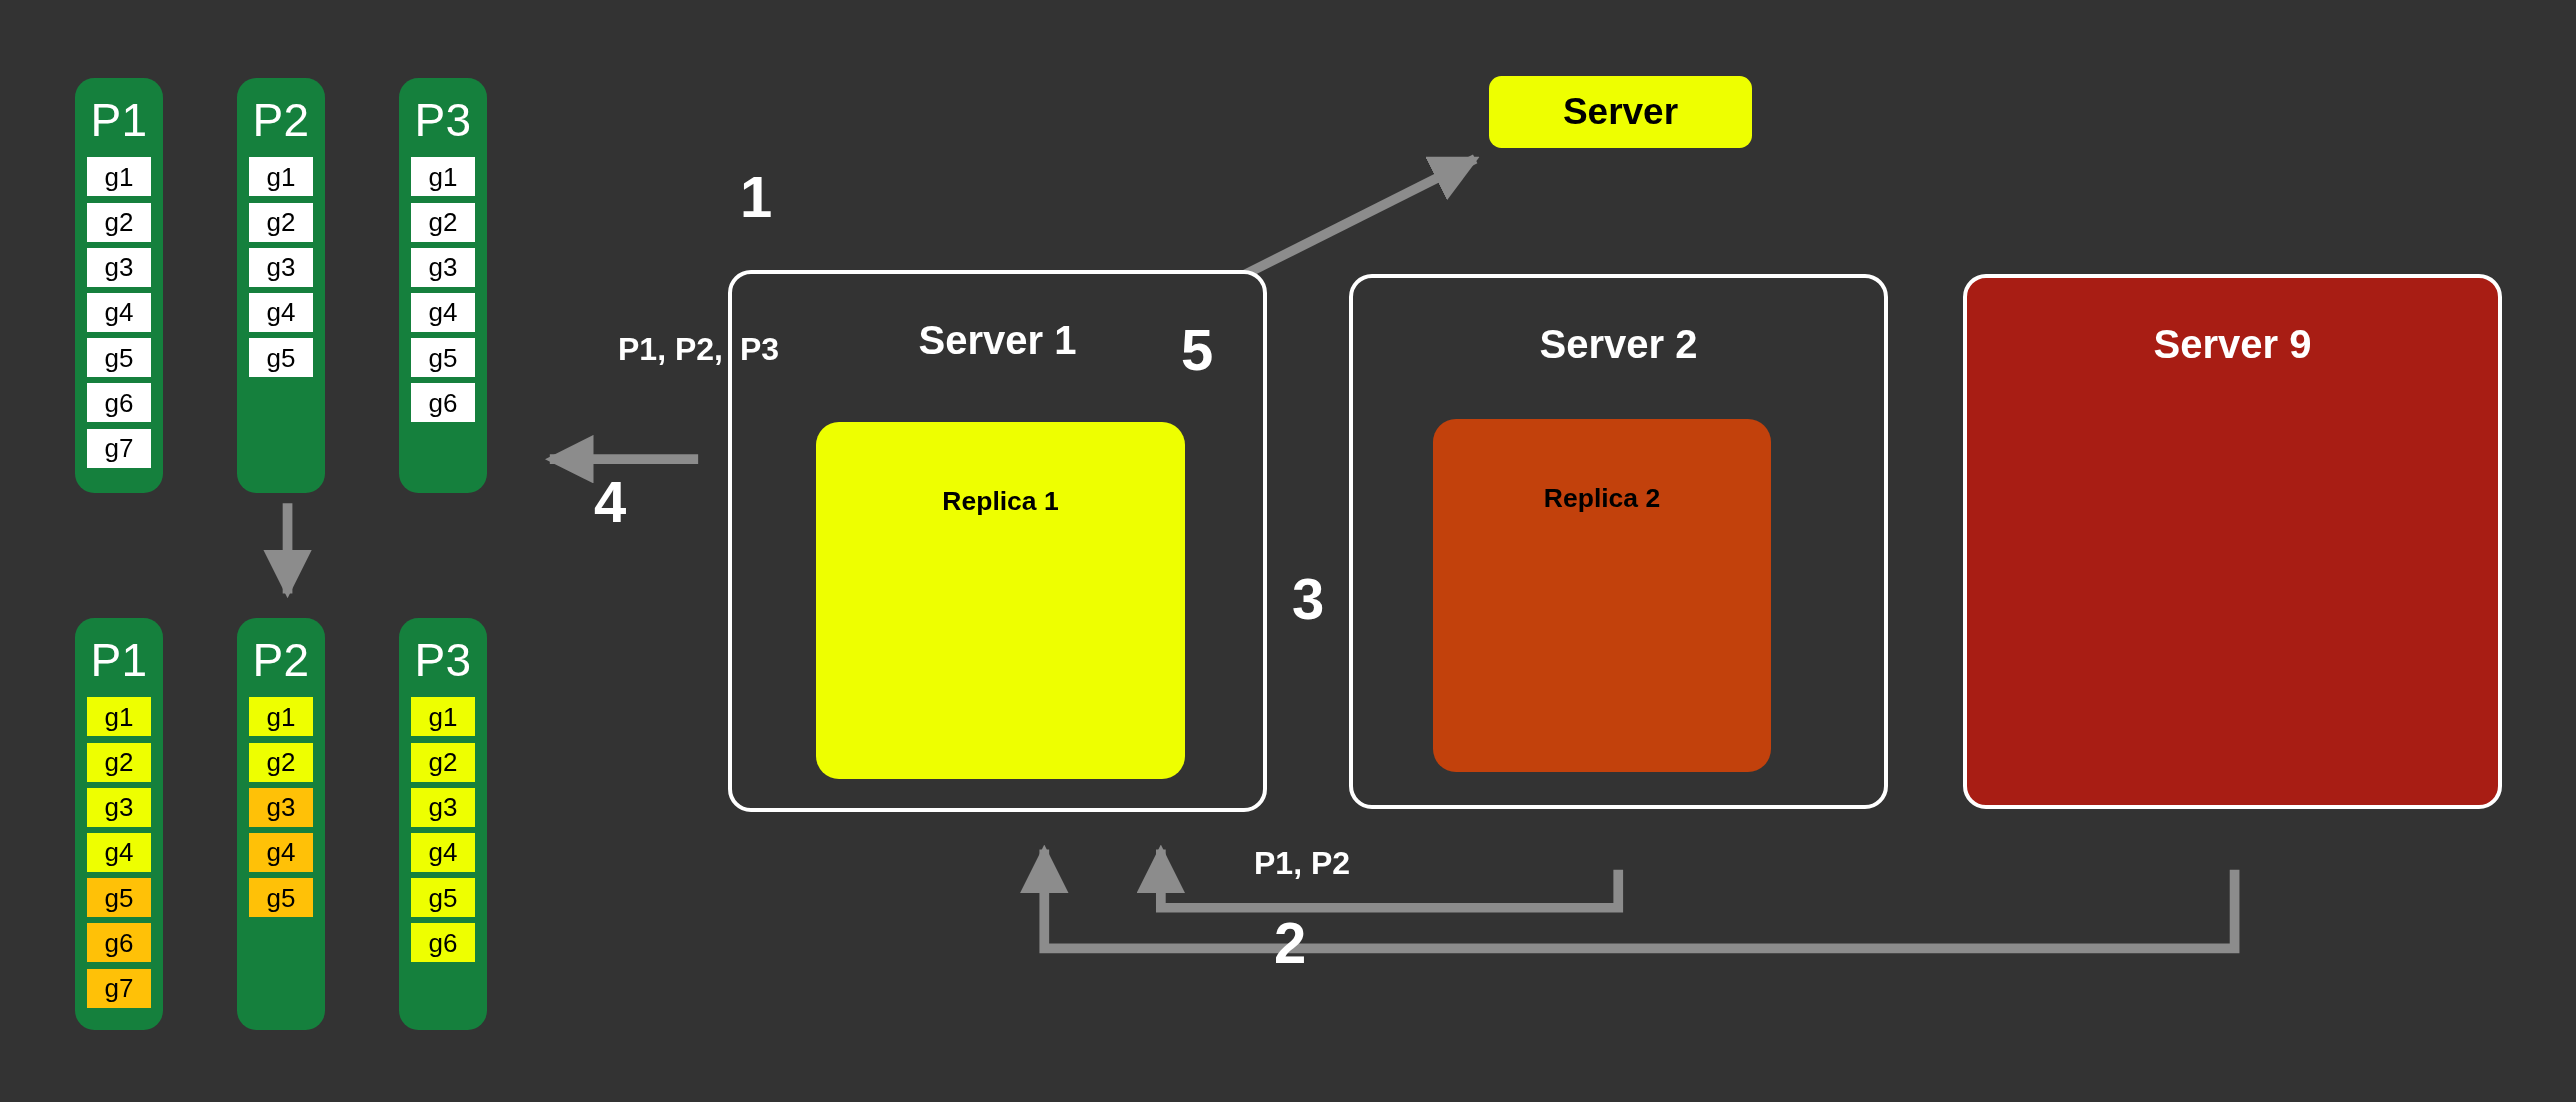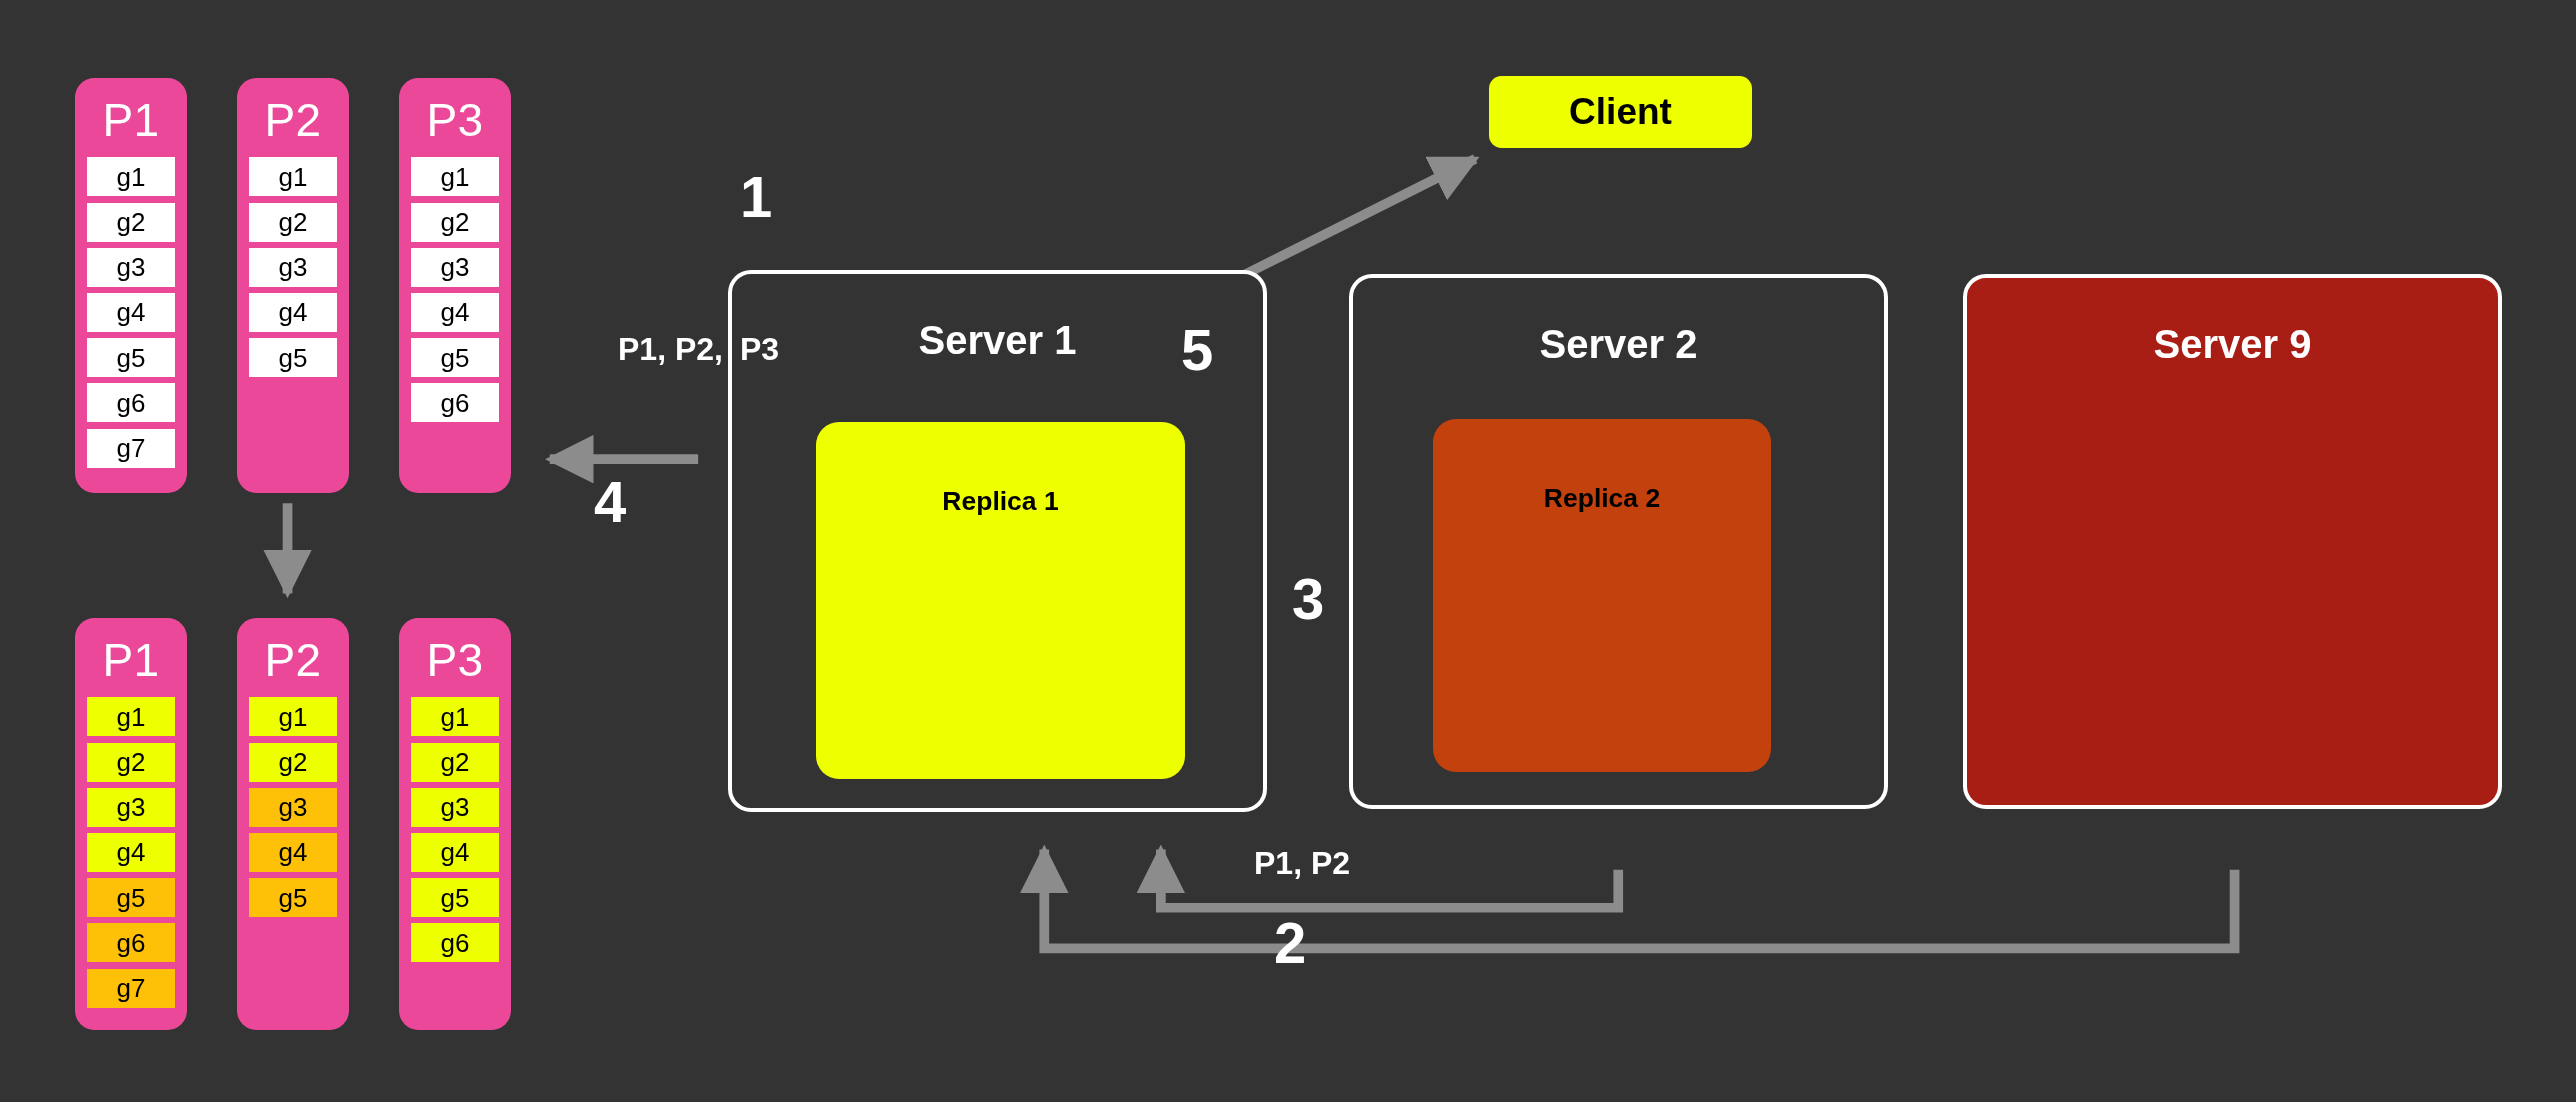--- a/index.html
+++ b/index.html
@@ -8,22 +8,22 @@
     background:#333333;
     font-family:"Liberation Sans", sans-serif;
     overflow:hidden;
     position:relative;
   }
   #stage { position:absolute; left:0; top:0; width:2576px; height:1102px; }
 
   
   .pcol {
     position:absolute;
-    width:112px;
-    background:#ec4899;
+    width:88px;
+    background:#15803d;
     border-radius:19.4px;
     box-sizing:border-box;
     padding:0;
   }
   .pcol-title {
     color:#ffffff;
     font-size:46px;
     font-weight:400;
     text-align:center;
     line-height:1;
@@ -214,21 +214,21 @@
       <div class="pcell cell-yellow">g1</div>
       <div class="pcell cell-yellow">g2</div>
       <div class="pcell cell-yellow">g3</div>
       <div class="pcell cell-yellow">g4</div>
       <div class="pcell cell-yellow">g5</div>
       <div class="pcell cell-yellow">g6</div>
     </div>
   </div>
 
   <div id="client-box">
-    <span>Client</span>
+    <span>Server</span>
   </div>
 
   <div class="server" id="server-1">
     <div class="server-title">Server 1</div>
   </div>
   <div class="replica" id="replica-1">
     <span>Replica 1</span>
   </div>
 
   <div class="server" id="server-2">

